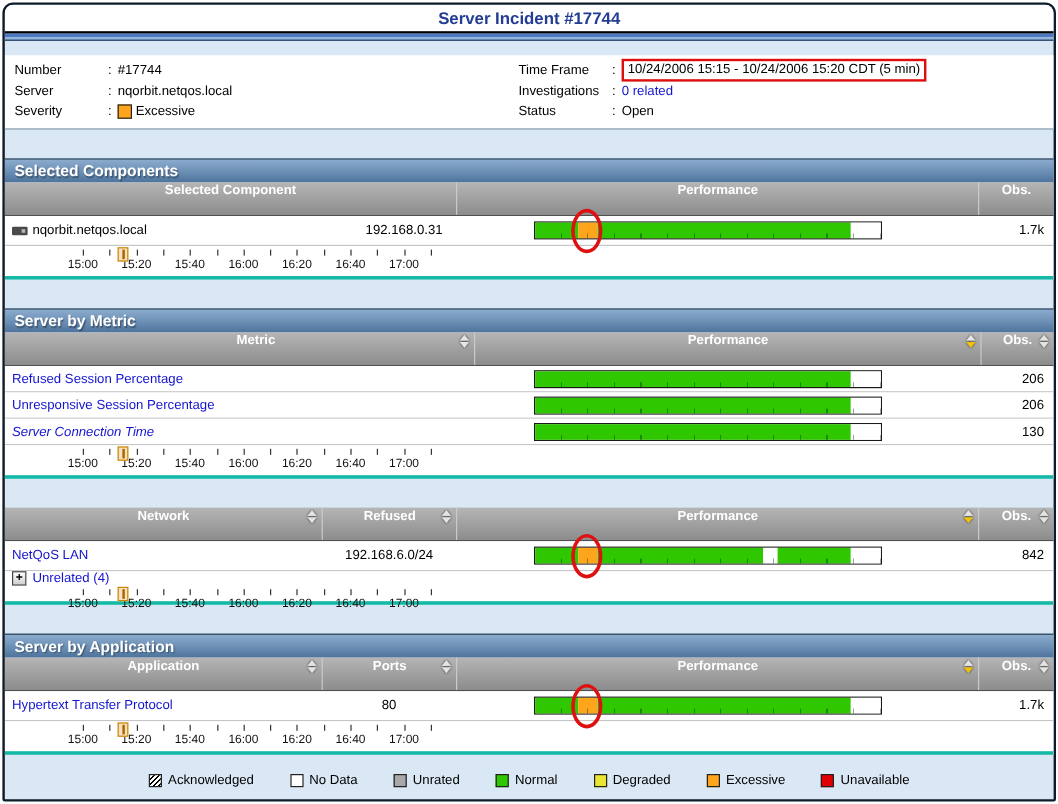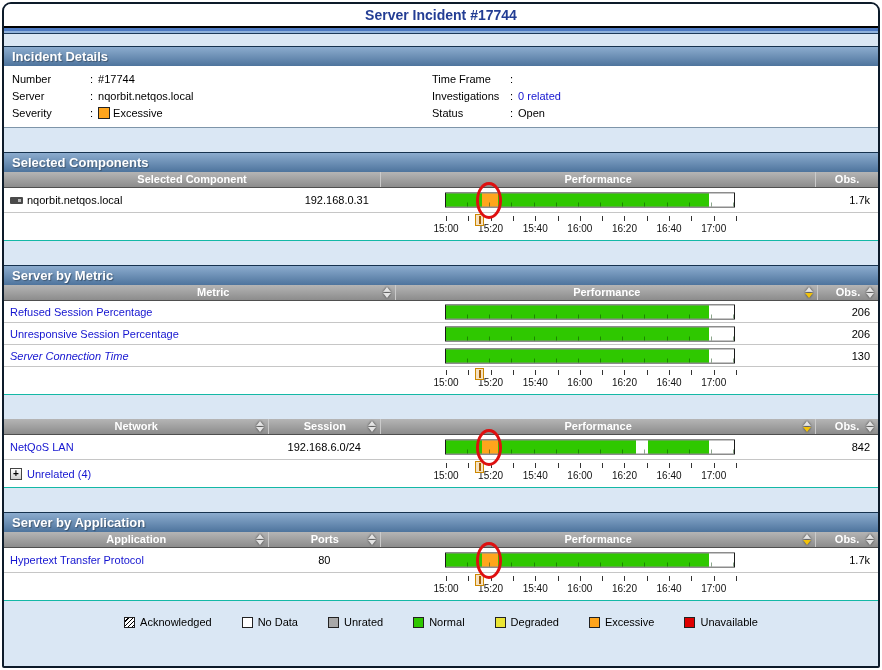--- a/index.html
+++ b/index.html
@@ -24,21 +24,21 @@
   .dcol-right { flex:1; }
   .drow { display:flex; align-items:center; height:17px; padding-left:8px; white-space:nowrap; }
   .dlabel { width:78px; }
   .dcolon { margin-right:5px; }
   .swatch { display:inline-block; width:12px; height:12px; border:1px solid #222; margin-right:3px; vertical-align:-2px; }
   .redbox { border:2px solid #DE0E0E; padding:0 3px; display:inline-block; line-height:15px; }
   .link { color:#1414D0; cursor:pointer; }
 
   .section { margin-top:24px; }
   #details-section { margin-top:12px; }
-  .thead { display:flex; height:16px; background:linear-gradient(#B5B5B5,#8C8C8C); border-bottom:1px solid #4F4F4F; }
+  .thead { display:flex; height:28px; background:linear-gradient(#B5B5B5,#8C8C8C); border-bottom:1px solid #4F4F4F; }
   .th { position:relative; color:#fff; font-weight:bold; font-size:11px; line-height:15px;
     text-align:center; border-left:1px solid #CACACA; overflow:visible; }
   .th:first-child { border-left:none; }
   .sorticon { position:absolute; right:4px; top:2px; display:flex; flex-direction:column; align-items:center; gap:1px; }
   .tri-up { width:0; height:0; border-left:4px solid transparent; border-right:4px solid transparent;
     border-bottom:5px solid #E4E4E4; filter:drop-shadow(0 0 1px #333); }
   .tri-down { width:0; height:0; border-left:4px solid transparent; border-right:4px solid transparent;
     border-top:5px solid #E4E4E4; filter:drop-shadow(0 0 1px #333); }
   .gold .tri-down { border-top-color:#F2C20A; }
 
@@ -53,21 +53,21 @@
 
   .perfcell { position:relative; height:100%; }
   .bar { position:absolute; left:65px; top:50%; transform:translateY(-50%); width:290px; height:15px;
     border:1px solid #1A1A1A; background:#fff; }
   .seg { position:absolute; top:0; bottom:0; }
   .bar-ticks { position:absolute; left:0; right:0; bottom:0; height:4px; pointer-events:none;
     background:repeating-linear-gradient(90deg, transparent 0, transparent calc(7.6923% - 1px), rgba(0,60,0,.45) calc(7.6923% - 1px), rgba(0,60,0,.45) 7.6923%); }
   .ellipse { position:absolute; left:96px; top:-6px; bottom:-7px; width:26px;
     border:3px solid #DE1010; border-radius:50%; z-index:6; pointer-events:none; }
 
-  .axisrow { display:flex; background:#fff; border-bottom:1px solid #14b8a6; height:28px; position:relative; }
+  .axisrow { display:flex; background:#fff; border-bottom:3px solid #14b8a6; height:28px; position:relative;flex-direction:column; }
   .axisleft { width:377px; display:flex; align-items:center; padding-left:6px; font-size:11px; }
   .axis { position:relative; width:436px; height:100%; }
   .tick { position:absolute; top:3px; width:1px; height:5px; background:#333; }
   .alabel { position:absolute; top:10px; width:34px; margin-left:-17px; text-align:center; font-size:10px; color:#111; }
   .marker { position:absolute; top:1px; width:9px; height:12px; margin-left:-4px;
     background:#F6E2C2; border:1px solid #CC8800; z-index:2; }
   .marker::after { content:""; position:absolute; left:3px; top:1px; bottom:1px; width:2px; background:#A86000; }
   .plusbox { width:12px; height:12px; border:1px solid #444; background:linear-gradient(#FFF,#CFCFCF);
     font-size:10px; line-height:10px; text-align:center; font-weight:bold; color:#000; margin-right:5px; flex:none; }
 
@@ -79,21 +79,20 @@
 </head>
 <body>
 
 <div class="page">
   <div class="titlebar">Server Incident #17744</div>
   <div class="strip-a"></div>
   <div class="strip-b"></div>
   <div class="strip-c"></div>
 
   <div class="section" id="details-section">
-    <div class="sec-header">Incident Details</div>
     <div class="details-body">
       <div class="dcol-left" id="details-left">
           <div class="drow">
             <span class="dlabel">Number</span>
             <span class="dcolon">:</span>
             <span>#17744</span>
           </div>
           <div class="drow">
             <span class="dlabel">Server</span>
             <span class="dcolon">:</span>
@@ -103,20 +102,21 @@
             <span class="dlabel">Severity</span>
             <span class="dcolon">:</span>
             <span class="swatch" style="background: rgb(255, 165, 28);"></span>
             <span>Excessive</span>
           </div>
         </div>
       <div class="dcol-right" id="details-right">
           <div class="drow">
             <span class="dlabel">Time Frame</span>
             <span class="dcolon">:</span>
+            <span class="redbox"><span>10/24/2006 15:15 - 10/24/2006 15:20 CDT (5 min)</span></span>
           </div>
           <div class="drow">
             <span class="dlabel">Investigations</span>
             <span class="dcolon">:</span>
             <span class="link">0 related</span>
           </div>
           <div class="drow">
             <span class="dlabel">Status</span>
             <span class="dcolon">:</span>
             <span>Open</span>
@@ -263,21 +263,21 @@
           </div>
           <div></div>
         </div>
       </div>
       <div class="section">
         <div class="thead">
           <div class="th" style="width: 265px;"><span>Network</span><div class="sorticon">
               <div class="tri-up"></div>
               <div class="tri-down"></div>
             </div></div>
-          <div class="th" style="width: 112px;"><span>Session</span><div class="sorticon">
+          <div class="th" style="width: 112px;"><span>Refused</span><div class="sorticon">
               <div class="tri-up"></div>
               <div class="tri-down"></div>
             </div></div>
           <div class="th" style="width: 436px;"><span>Performance</span><div class="sorticon gold">
               <div class="tri-up"></div>
               <div class="tri-down"></div>
             </div></div>
           <div class="th" style="width: 63px;"><span>Obs.</span><div class="sorticon">
               <div class="tri-up"></div>
               <div class="tri-down"></div>

